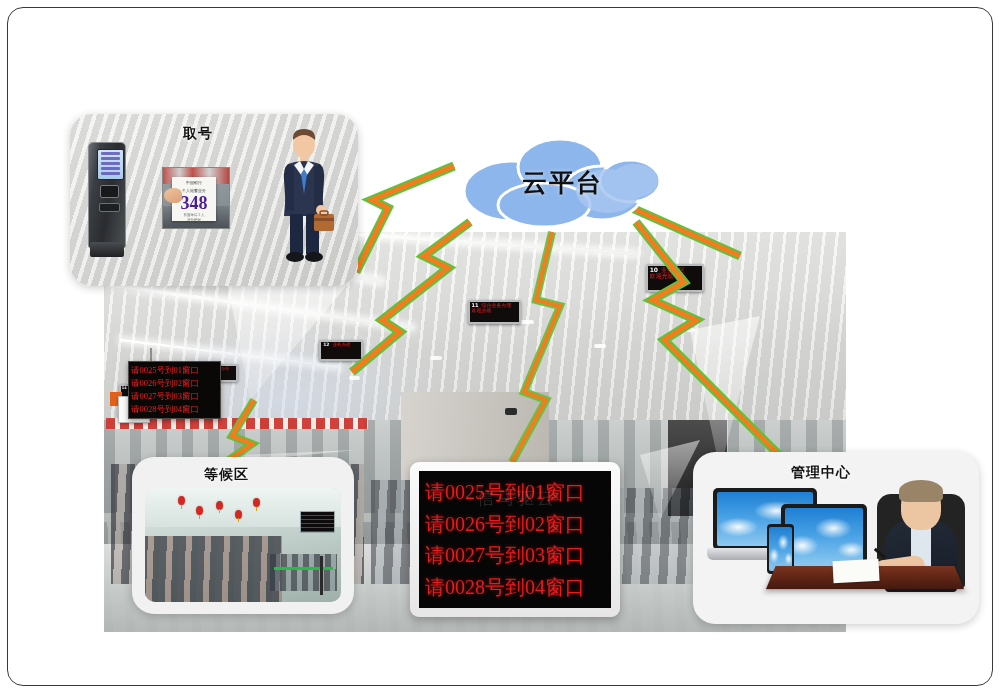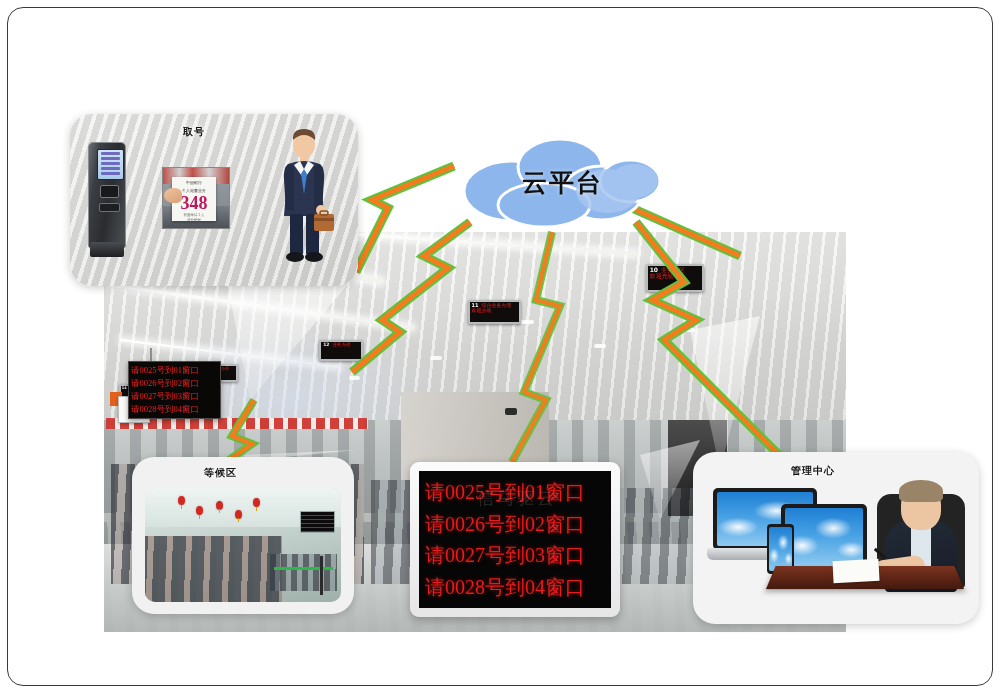--- a/index.html
+++ b/index.html
@@ -168,21 +168,21 @@
   .panel {
     position: absolute;
     background: #f3f3f3;
     border-radius: 22px;
     box-shadow: 0 2px 9px rgba(0,0,0,.20);
     z-index: 25;
     overflow: hidden;
   }
   .panel-title {
     position: absolute;
-    font-size: 10px;
+    font-size: 14px;
     font-weight: bold;
     color: #121212;
     letter-spacing: 1px;
     z-index: 8;
     text-shadow: 0 0 3px rgba(255,255,255,.9), 0 0 6px rgba(255,255,255,.75);
     white-space: nowrap;
   }
 
   
   #panel-quhao {
@@ -257,21 +257,21 @@
     left: 9px; top: 9px; width: 44px; height: 44px;
     background: #f6f6f2;
     box-shadow: 0 1px 3px rgba(0,0,0,.4);
     text-align: center;
     font-family: "Liberation Serif", "DejaVu Serif", serif;
   }
   .ticket-top {
     font-size: 4px; color: #444; margin-top: 3px; line-height: 1.25;
   }
   .ticket-num {
-    font-size: 18px; font-weight: bold; color: #be185d; line-height: 20px;
+    font-size: 18px; font-weight: bold; color: #4c1d95; line-height: 20px;
   }
   .ticket-bot {
     font-size: 3.5px; color: #666; line-height: 1.3;
   }
   .ticket-hand {
     position: absolute; left: 1px; top: 20px; width: 18px; height: 15px;
     background: linear-gradient(150deg,#f0c39c,#d9a076);
     border-radius: 50% 40% 35% 50%;
     z-index: 3;
   }

